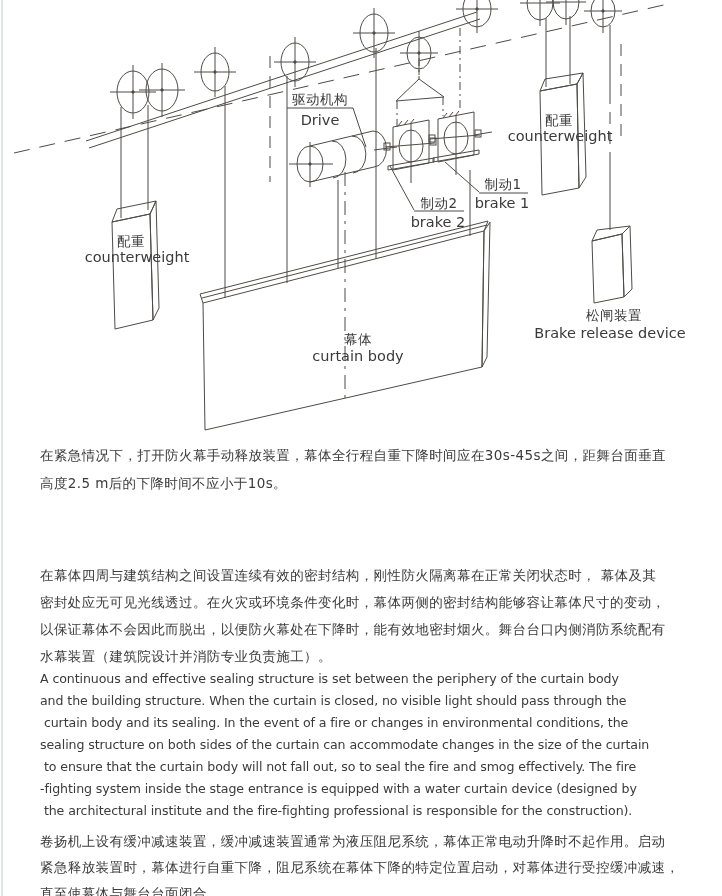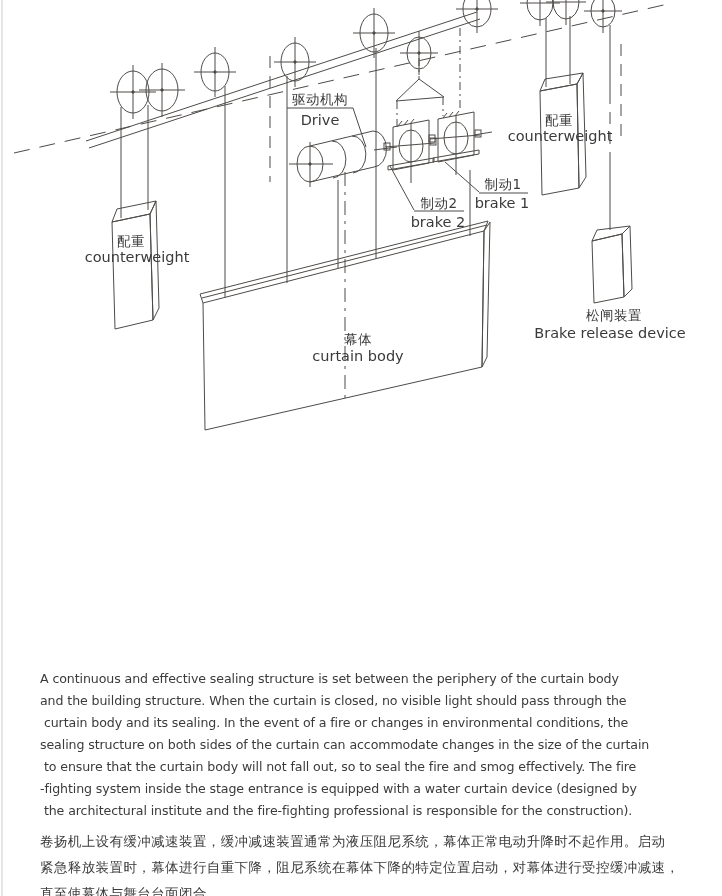--- a/index.html
+++ b/index.html
@@ -209,20 +209,26 @@
         <text class="cnlab" x="439" y="208">制动2</text>
         <text class="enlab" x="438" y="227">brake 2</text>
         <text class="cnlab" x="358" y="344">幕体</text>
         <text class="enlab" x="358" y="361">curtain body</text>
         <text class="cnlab" x="614" y="320">松闸装置</text>
         <text class="enlab" x="610" y="338">Brake release device</text>
       </g>
     </svg>
   </div>
 
+  <div class="text-block cnp p1cn">在紧急情况下，打开防火幕手动释放装置，幕体全行程自重下降时间应在30s-45s之间，距舞台面垂直
+高度2.5 m后的下降时间不应小于10s。</div>
+  <div class="text-block cnp p2cn">在幕体四周与建筑结构之间设置连续有效的密封结构，刚性防火隔离幕在正常关闭状态时， 幕体及其
+密封处应无可见光线透过。在火灾或环境条件变化时，幕体两侧的密封结构能够容让幕体尺寸的变动，
+以保证幕体不会因此而脱出，以便防火幕处在下降时，能有效地密封烟火。舞台台口内侧消防系统配有
+水幕装置（建筑院设计并消防专业负责施工）。</div>
   <div class="text-block enp p2en">A continuous and effective sealing structure is set between the periphery of the curtain body
 and the building structure. When the curtain is closed, no visible light should pass through the
  curtain body and its sealing. In the event of a fire or changes in environmental conditions, the
 sealing structure on both sides of the curtain can accommodate changes in the size of the curtain
  to ensure that the curtain body will not fall out, so to seal the fire and smog effectively. The fire
 -fighting system inside the stage entrance is equipped with a water curtain device (designed by
  the architectural institute and the fire-fighting professional is responsible for the construction).</div>
   <div class="text-block cnp p3cn">卷扬机上设有缓冲减速装置，缓冲减速装置通常为液压阻尼系统，幕体正常电动升降时不起作用。启动
 紧急释放装置时，幕体进行自重下降，阻尼系统在幕体下降的特定位置启动，对幕体进行受控缓冲减速，
 直至使幕体与舞台台面闭合。</div>

